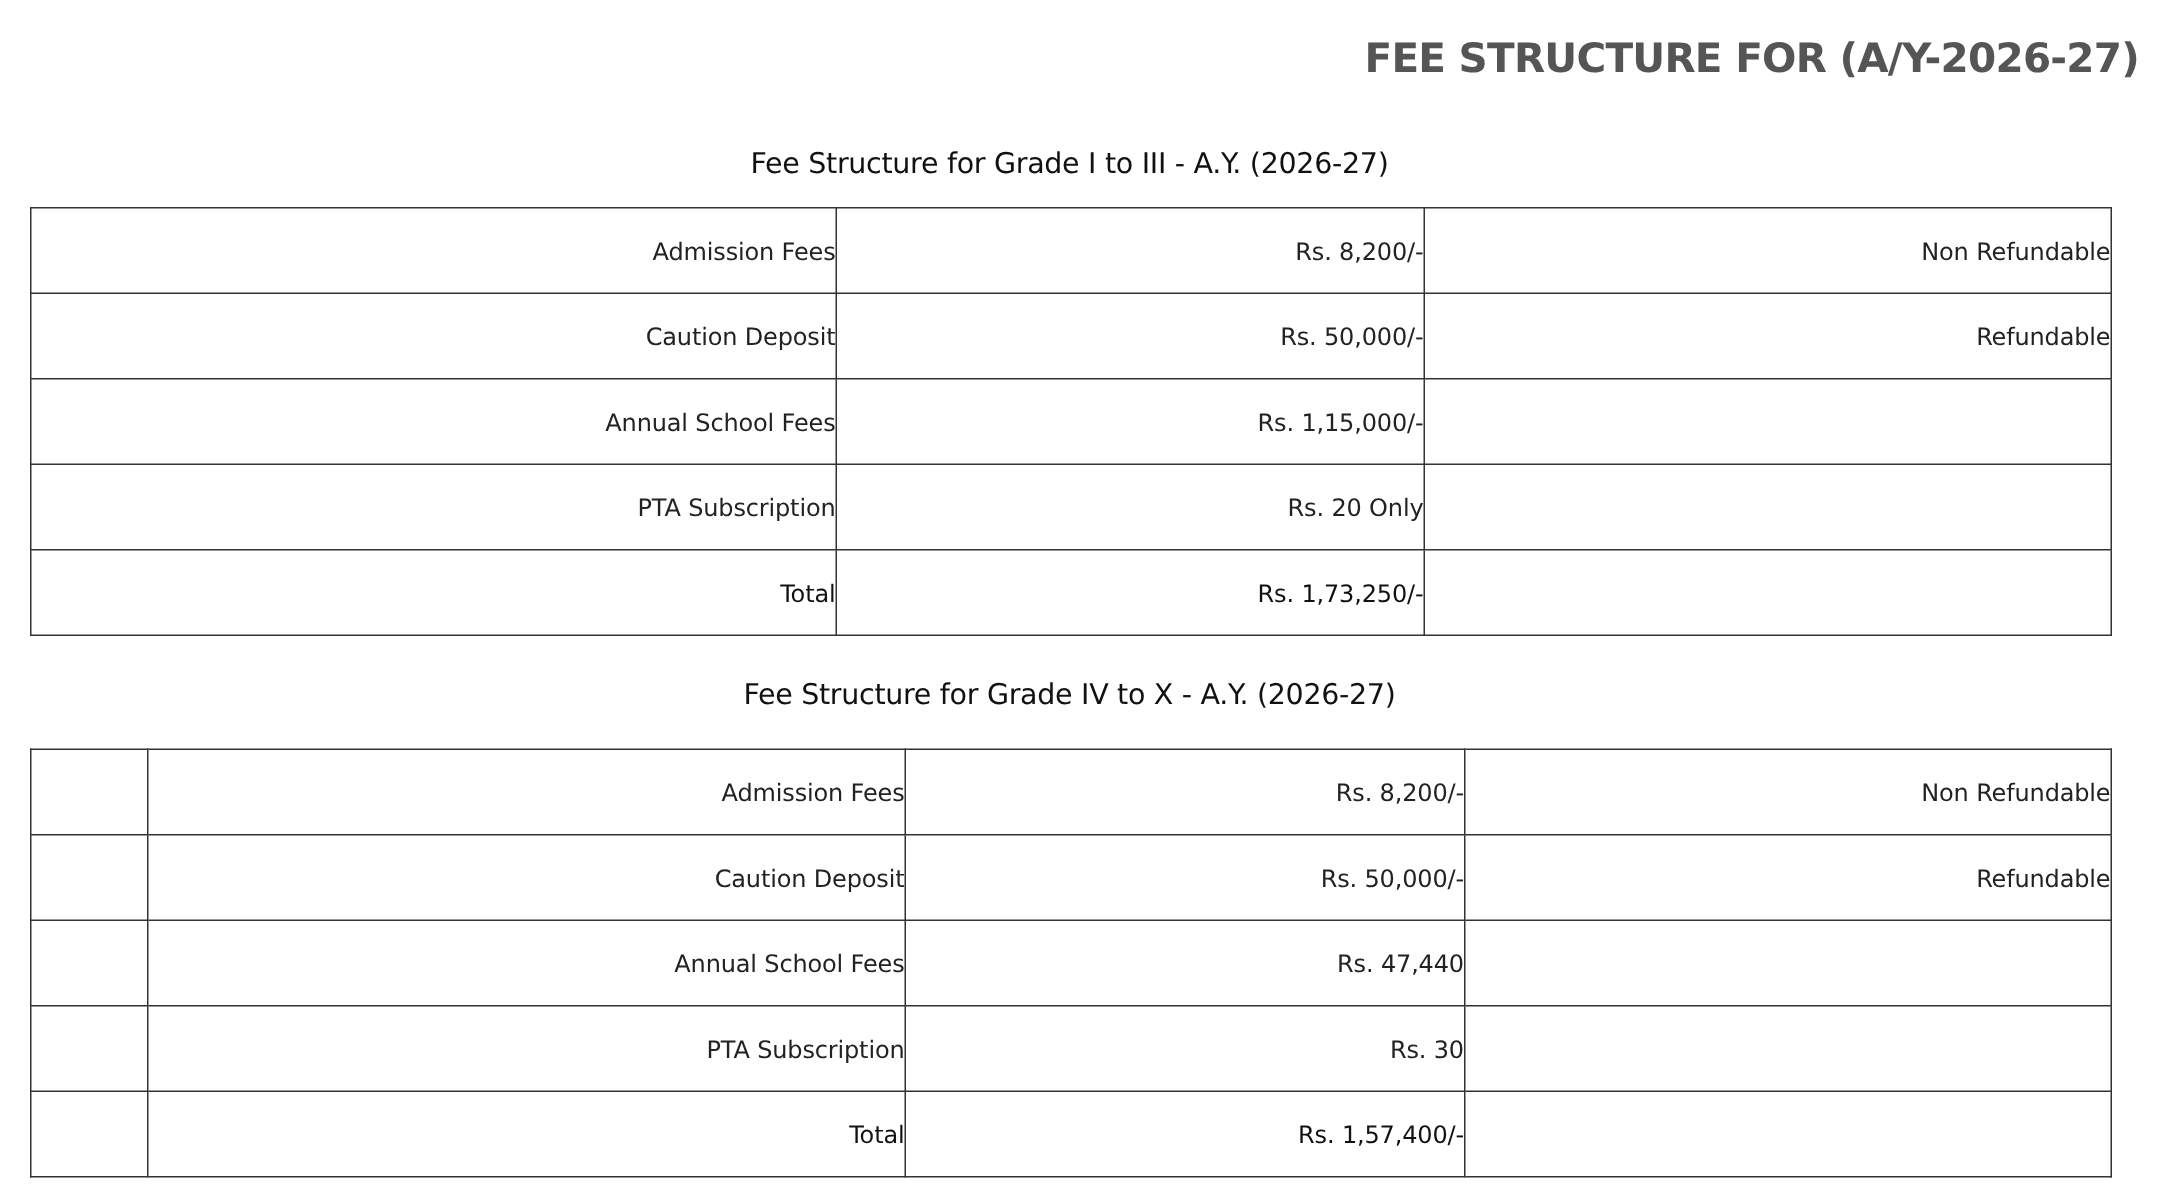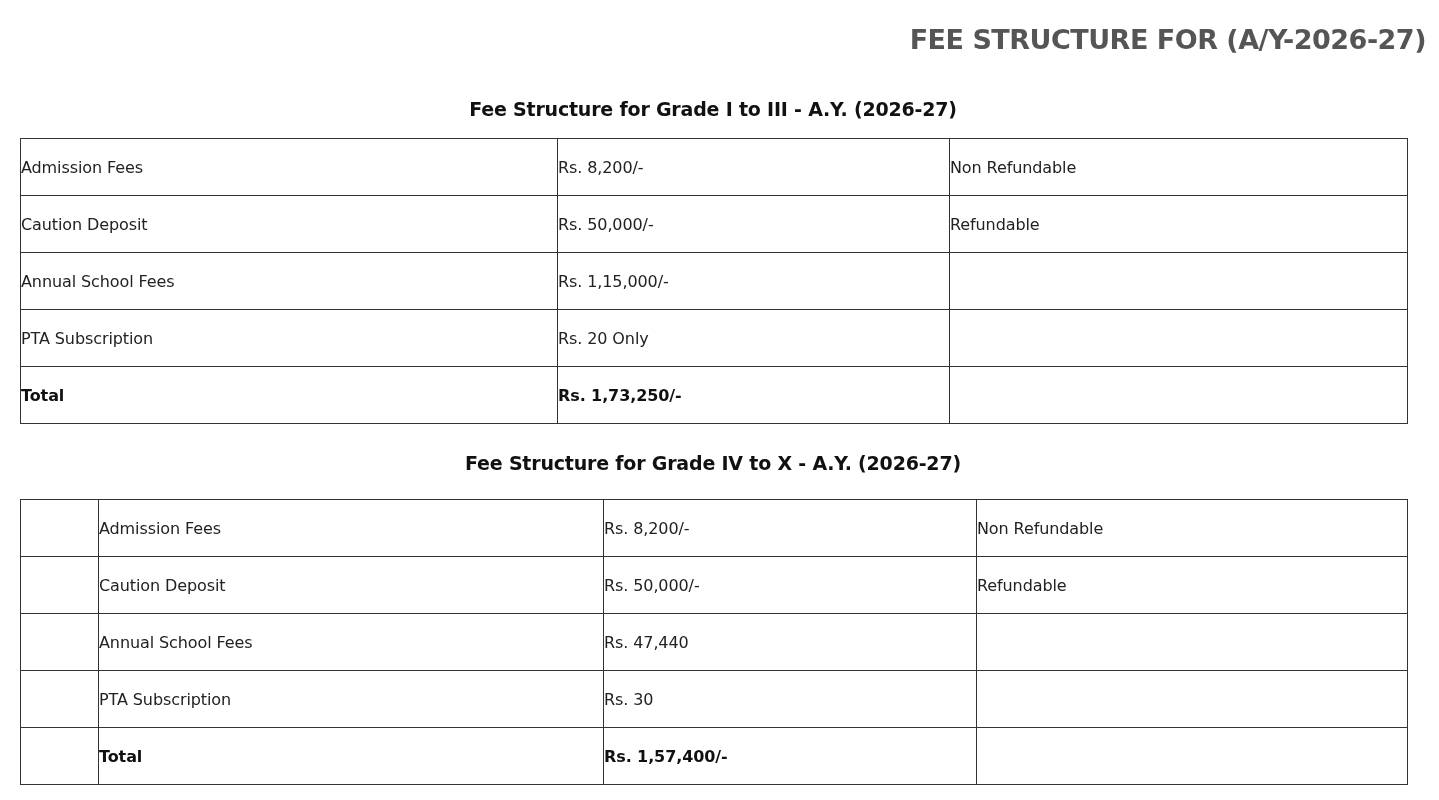--- a/index.html
+++ b/index.html
@@ -27,48 +27,48 @@
       letter-spacing: -0.5px;
       margin: 0;
       line-height: 40px;
     }
     .section-title {
       position: absolute;
       left: 0;
       width: 1426px;
       text-align: center;
       font-size: 19px;
-      font-weight: bold;
+      font-weight: normal;
       color: #111111;
       margin: 0;
       line-height: 26px;
       letter-spacing: -0.2px;
     }
     .section-title.s1 { top: 96px; }
     .section-title.s2 { top: 450px; }
 
     table.fee-table {
       position: absolute;
       left: 20px;
       border-collapse: collapse;
       table-layout: fixed;
       width: 1387px;
       font-size: 16px;
       color: #222222;
     }
     table.fee-table td {
       border: 1.5px solid #333333;
-      text-align: left;
+      text-align: right;
       vertical-align: middle;
       padding: 0;
       height: 56px;
       letter-spacing: -0.1px;
     }
     table.fee-table tr.total-row td.bold-cell {
-      font-weight: bold;
+      font-weight: normal;
       color: #111111;
     }
     #table-1 { top: 138px; }
     #table-2 { top: 499px; }
   </style>
 </head>
 <body>
 
 <h1 class="page-title">FEE STRUCTURE FOR (A/Y-2026-27)</h1>
 

